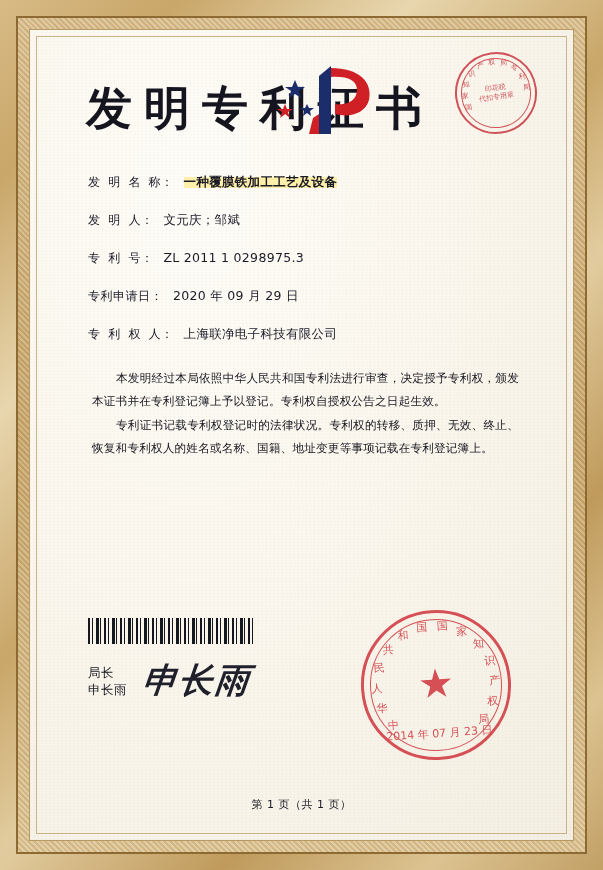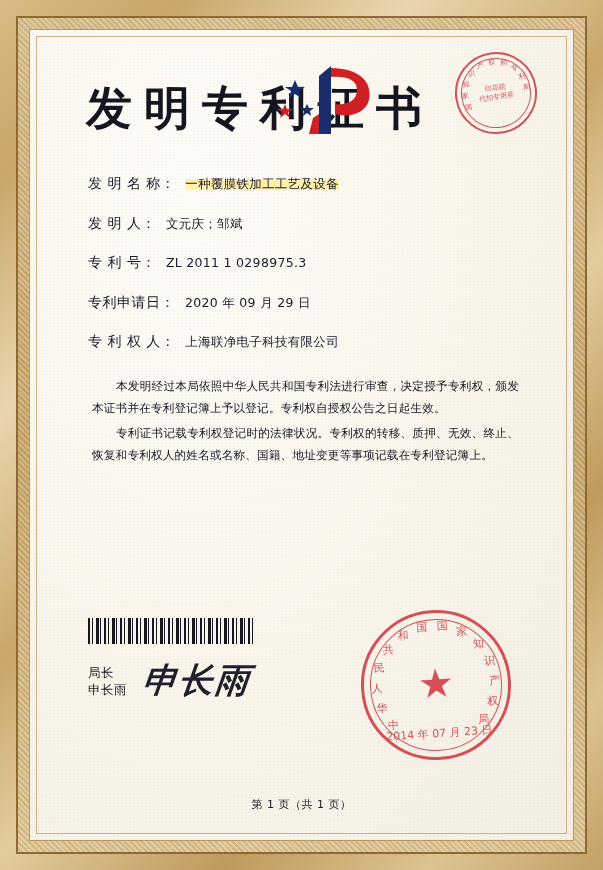--- a/index.html
+++ b/index.html
@@ -155,29 +155,31 @@
     color: #1b1b28;
   }
   .field-row {
     display: flex;
     align-items: baseline;
     margin-bottom: 25px;
   }
   .field-label {
     white-space: pre;
     letter-spacing: 0.5px;
-    font-size: 14px;
+    font-size: 12px;
+    font-family: Liberation Mono, monospace;
   }
   .field-value {
     margin-left: 10px;
     font-size: 12.5px;
     letter-spacing: 0.3px;
   }
   .highlight {
     background: linear-gradient(transparent 8%, rgba(255,235,130,0.65) 8%, rgba(255,235,130,0.65) 92%, transparent 92%);
+    font-weight: bold;
   }
 
   .body-text {
     margin: 26px 14px 0 22px;
     font-size: 11.6px;
     line-height: 1.95;
     text-align: justify;
     color: #16161f;
     letter-spacing: 0.2px;
   }

